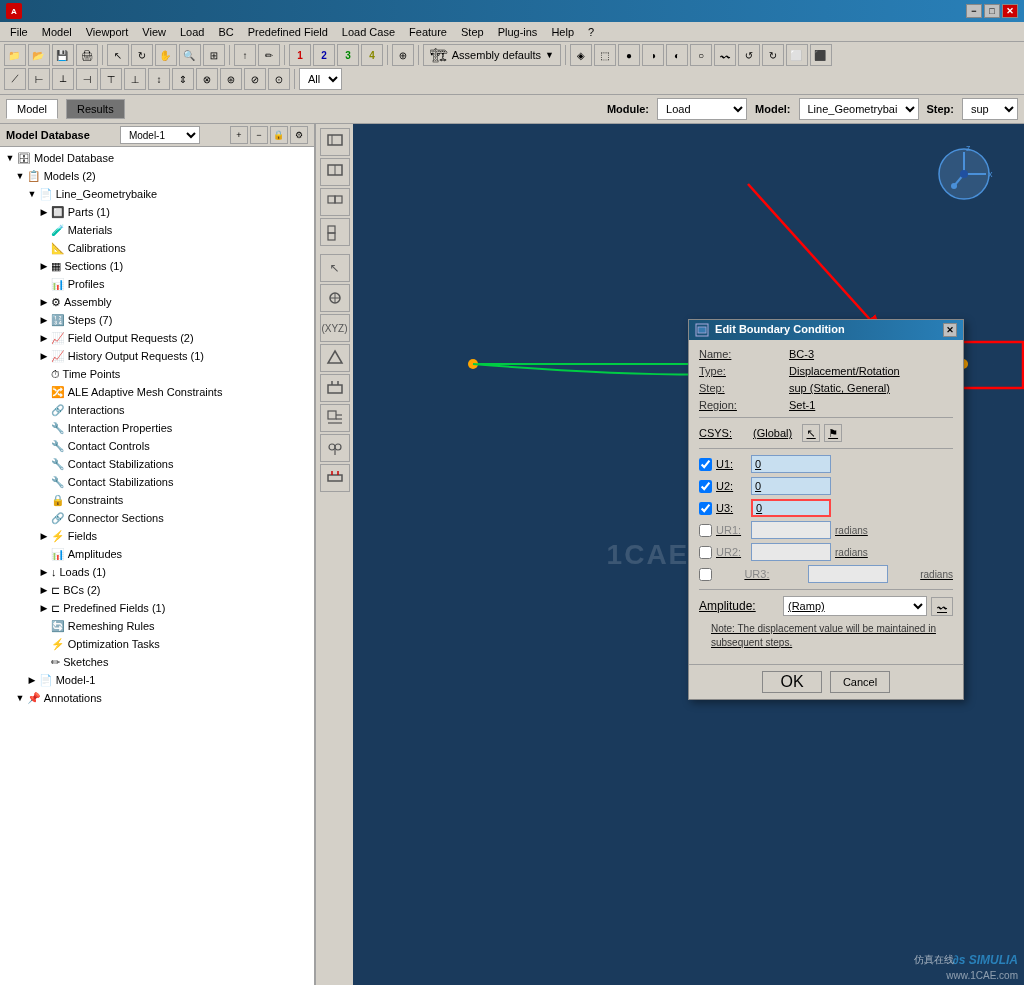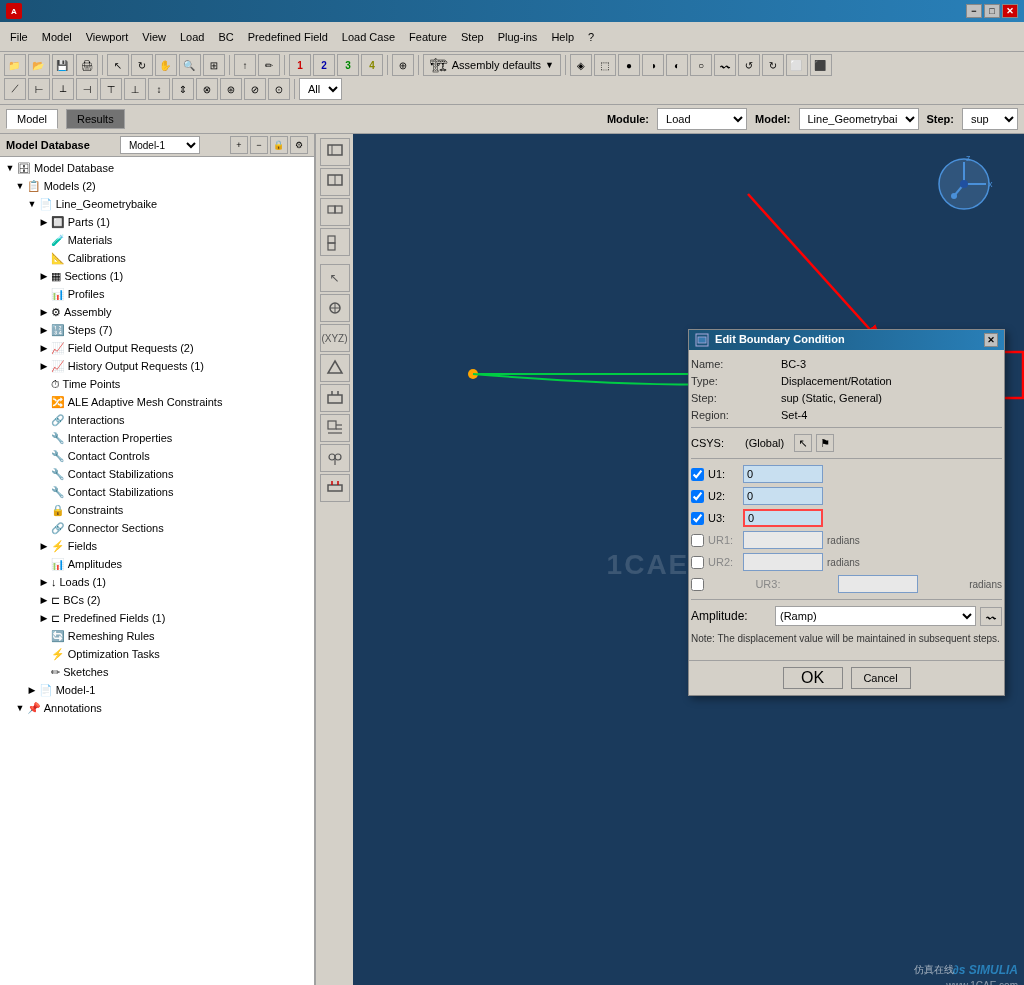--- a/index.html
+++ b/index.html
@@ -22,21 +22,21 @@
       width: 16px; height: 14px;
       background: #c0c0c0;
       border: 1px solid #888;
       font-size: 9px;
       display: flex; align-items: center; justify-content: center;
       cursor: pointer; color: #000;
     }
 
     
     .menu-bar {
-      height: 30px;
+      height: 20px;
       background: #d4d0c8;
       display: flex;
       align-items: center;
       border-bottom: 1px solid #a0a0a0;
       padding: 0 4px;
       gap: 2px;
     }
     .menu-item {
       padding: 2px 6px;
       font-size: 11px;
@@ -204,21 +204,21 @@
       width: 30px; height: 28px;
       background: #d4d0c8;
       border: 1px solid #a0a0a0;
       display: flex; align-items: center; justify-content: center;
       cursor: pointer;
       font-size: 10px;
     }
     .dialog {
       position: absolute;
       top: 195px; left: 335px;
-      width: 317px;
+      width: 276px;
       background: #d4d0c8;
       border: 1px solid #888;
       box-shadow: 3px 3px 8px rgba(0,0,0,0.4);
       pointer-events: all;
       z-index: 100;
     }
     .dialog-title-bar {
       background: linear-gradient(to right, #1a5276, #2980b9);
       color: white;
       padding: 3px 6px;
@@ -231,21 +231,22 @@
     .dialog-close-btn {
       width: 14px; height: 14px;
       background: #c0c0c0;
       border: 1px solid #888;
       display: flex; align-items: center; justify-content: center;
       cursor: pointer;
       font-size: 9px;
       color: #000;
     }
     .dialog-content {
-      padding: 8px 2px;
+      padding: 8px 10px;
+      text-decoration: underline;
     }
     .dialog-row {
       display: flex;
       align-items: center;
       margin-bottom: 5px;
       font-size: 11px;
     }
     .dialog-label {
       width: 90px;
       color: #333;
@@ -311,21 +312,21 @@
     .fx-btn {
       padding: 1px 5px;
       background: #d4d0c8;
       border: 1px solid #a0a0a0;
       font-size: 10px;
       cursor: pointer;
     }
     .dialog-note {
       font-size: 10px;
       color: #333;
-      margin: 6px 0;
+      margin: 6px 12px;
       line-height: 1.4;
     }
     .dialog-buttons {
       display: flex;
       justify-content: center;
       gap: 8px;
       padding: 6px;
       border-top: 1px solid #a0a0a0;
     }
     .dialog-ok-btn {
@@ -807,21 +808,21 @@
         <div class="dialog-row">
           <span class="dialog-label">Type:</span>
           <span class="dialog-value">Displacement/Rotation</span>
         </div>
         <div class="dialog-row">
           <span class="dialog-label">Step:</span>
           <span class="dialog-value">sup (Static, General)</span>
         </div>
         <div class="dialog-row">
           <span class="dialog-label">Region:</span>
-          <span class="dialog-value">Set-4</span>
+          <span class="dialog-value">Set-1</span>
         </div>
         <hr class="dialog-separator">
         <div class="csys-row">
           <span style="width:50px;">CSYS:</span>
           <span>(Global)</span>
           <div class="toolbar-btn" style="margin-left:6px;width:18px;height:18px;font-size:11px;">↖</div>
           <div class="toolbar-btn" style="width:18px;height:18px;font-size:11px;">⚑</div>
         </div>
         <hr class="dialog-separator">
 

